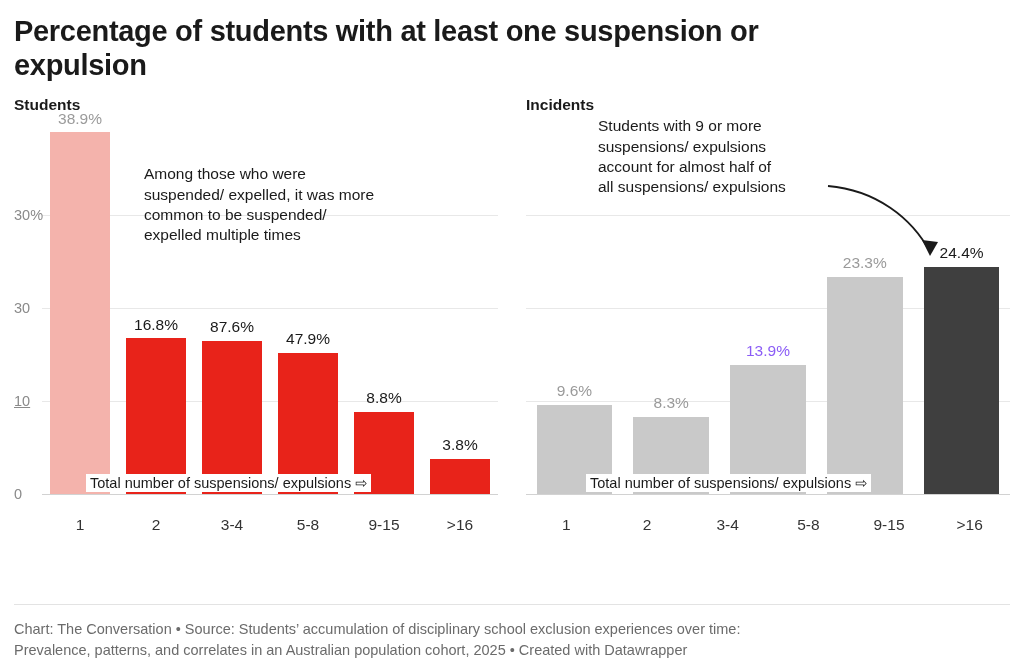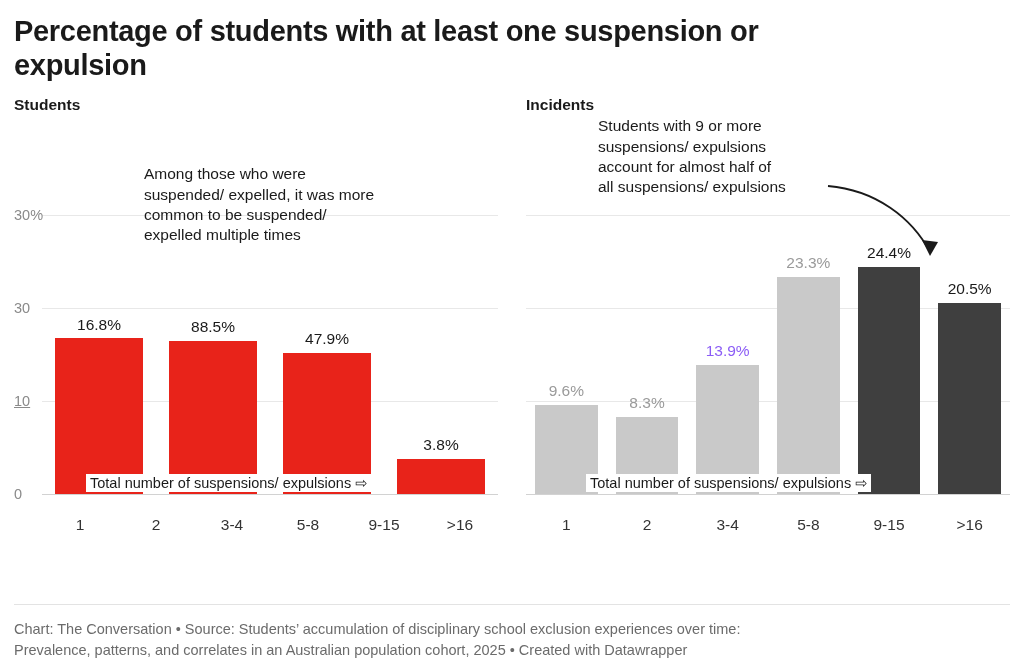--- a/index.html
+++ b/index.html
@@ -171,30 +171,38 @@
         <div class="gridline" style="top:186px;"></div>
         <div class="gridline" style="top:93px;"></div>
 
         <div class="ytick" style="top:372px;">0</div>
         <div class="ytick" style="top:279px;text-decoration:underline;">10</div>
         <div class="ytick" style="top:186px;">30</div>
         <div class="ytick" style="top:93px;">30%</div>
 
         <div class="bars" style="bottom:48px; height:372px;">
           <div class="barcell">
+            <div class="bar-label" style="bottom:366px; color:#9a9a9a;">38.9%</div>
+            <div class="bar" style="height:362px; background:#f4b3ac;"></div>
+          </div>
+          <div class="barcell">
             <div class="bar-label" style="bottom:160px; color:#1a1a1a;">16.8%</div>
             <div class="bar" style="height:156px; background:#e8231a;"></div>
           </div>
           <div class="barcell">
-            <div class="bar-label" style="bottom:158px; color:#1a1a1a;">88.5%</div>
+            <div class="bar-label" style="bottom:158px; color:#1a1a1a;">87.6%</div>
             <div class="bar" style="height:153px; background:#e8231a;"></div>
           </div>
           <div class="barcell">
             <div class="bar-label" style="bottom:146px; color:#1a1a1a;">47.9%</div>
             <div class="bar" style="height:141px; background:#e8231a;"></div>
+          </div>
+          <div class="barcell">
+            <div class="bar-label" style="bottom:87px; color:#1a1a1a;">8.8%</div>
+            <div class="bar" style="height:82px; background:#e8231a;"></div>
           </div>
           <div class="barcell">
             <div class="bar-label" style="bottom:40px; color:#1a1a1a;">3.8%</div>
             <div class="bar" style="height:35px; background:#e8231a;"></div>
           </div>
         </div>
 
         <div class="axis-note" style="left:72px; top:352px;">
           <span>Total number of suspensions/ expulsions</span>
           <span>⇨</span>
@@ -239,24 +247,20 @@
             <div class="bar" style="height:129px; background:#c9c9c9;"></div>
           </div>
           <div class="barcell">
             <div class="bar-label" style="bottom:222px; color:#9a9a9a;">23.3%</div>
             <div class="bar" style="height:217px; background:#c9c9c9;"></div>
           </div>
           <div class="barcell">
             <div class="bar-label" style="bottom:232px; color:#1a1a1a;">24.4%</div>
             <div class="bar" style="height:227px; background:#3f3f3f;"></div>
           </div>
-          <div class="barcell">
-            <div class="bar-label" style="bottom:196px; color:#1a1a1a;">20.5%</div>
-            <div class="bar" style="height:191px; background:#3f3f3f;"></div>
-          </div>
         </div>
 
         <div class="axis-note" style="left:60px; top:352px;">
           <span>Total number of suspensions/ expulsions</span>
           <span>⇨</span>
         </div>
 
         <div class="annotation" style="left:72px; top:-6px; width:300px;">Students with 9 or more
 suspensions/ expulsions
 account for almost half of

